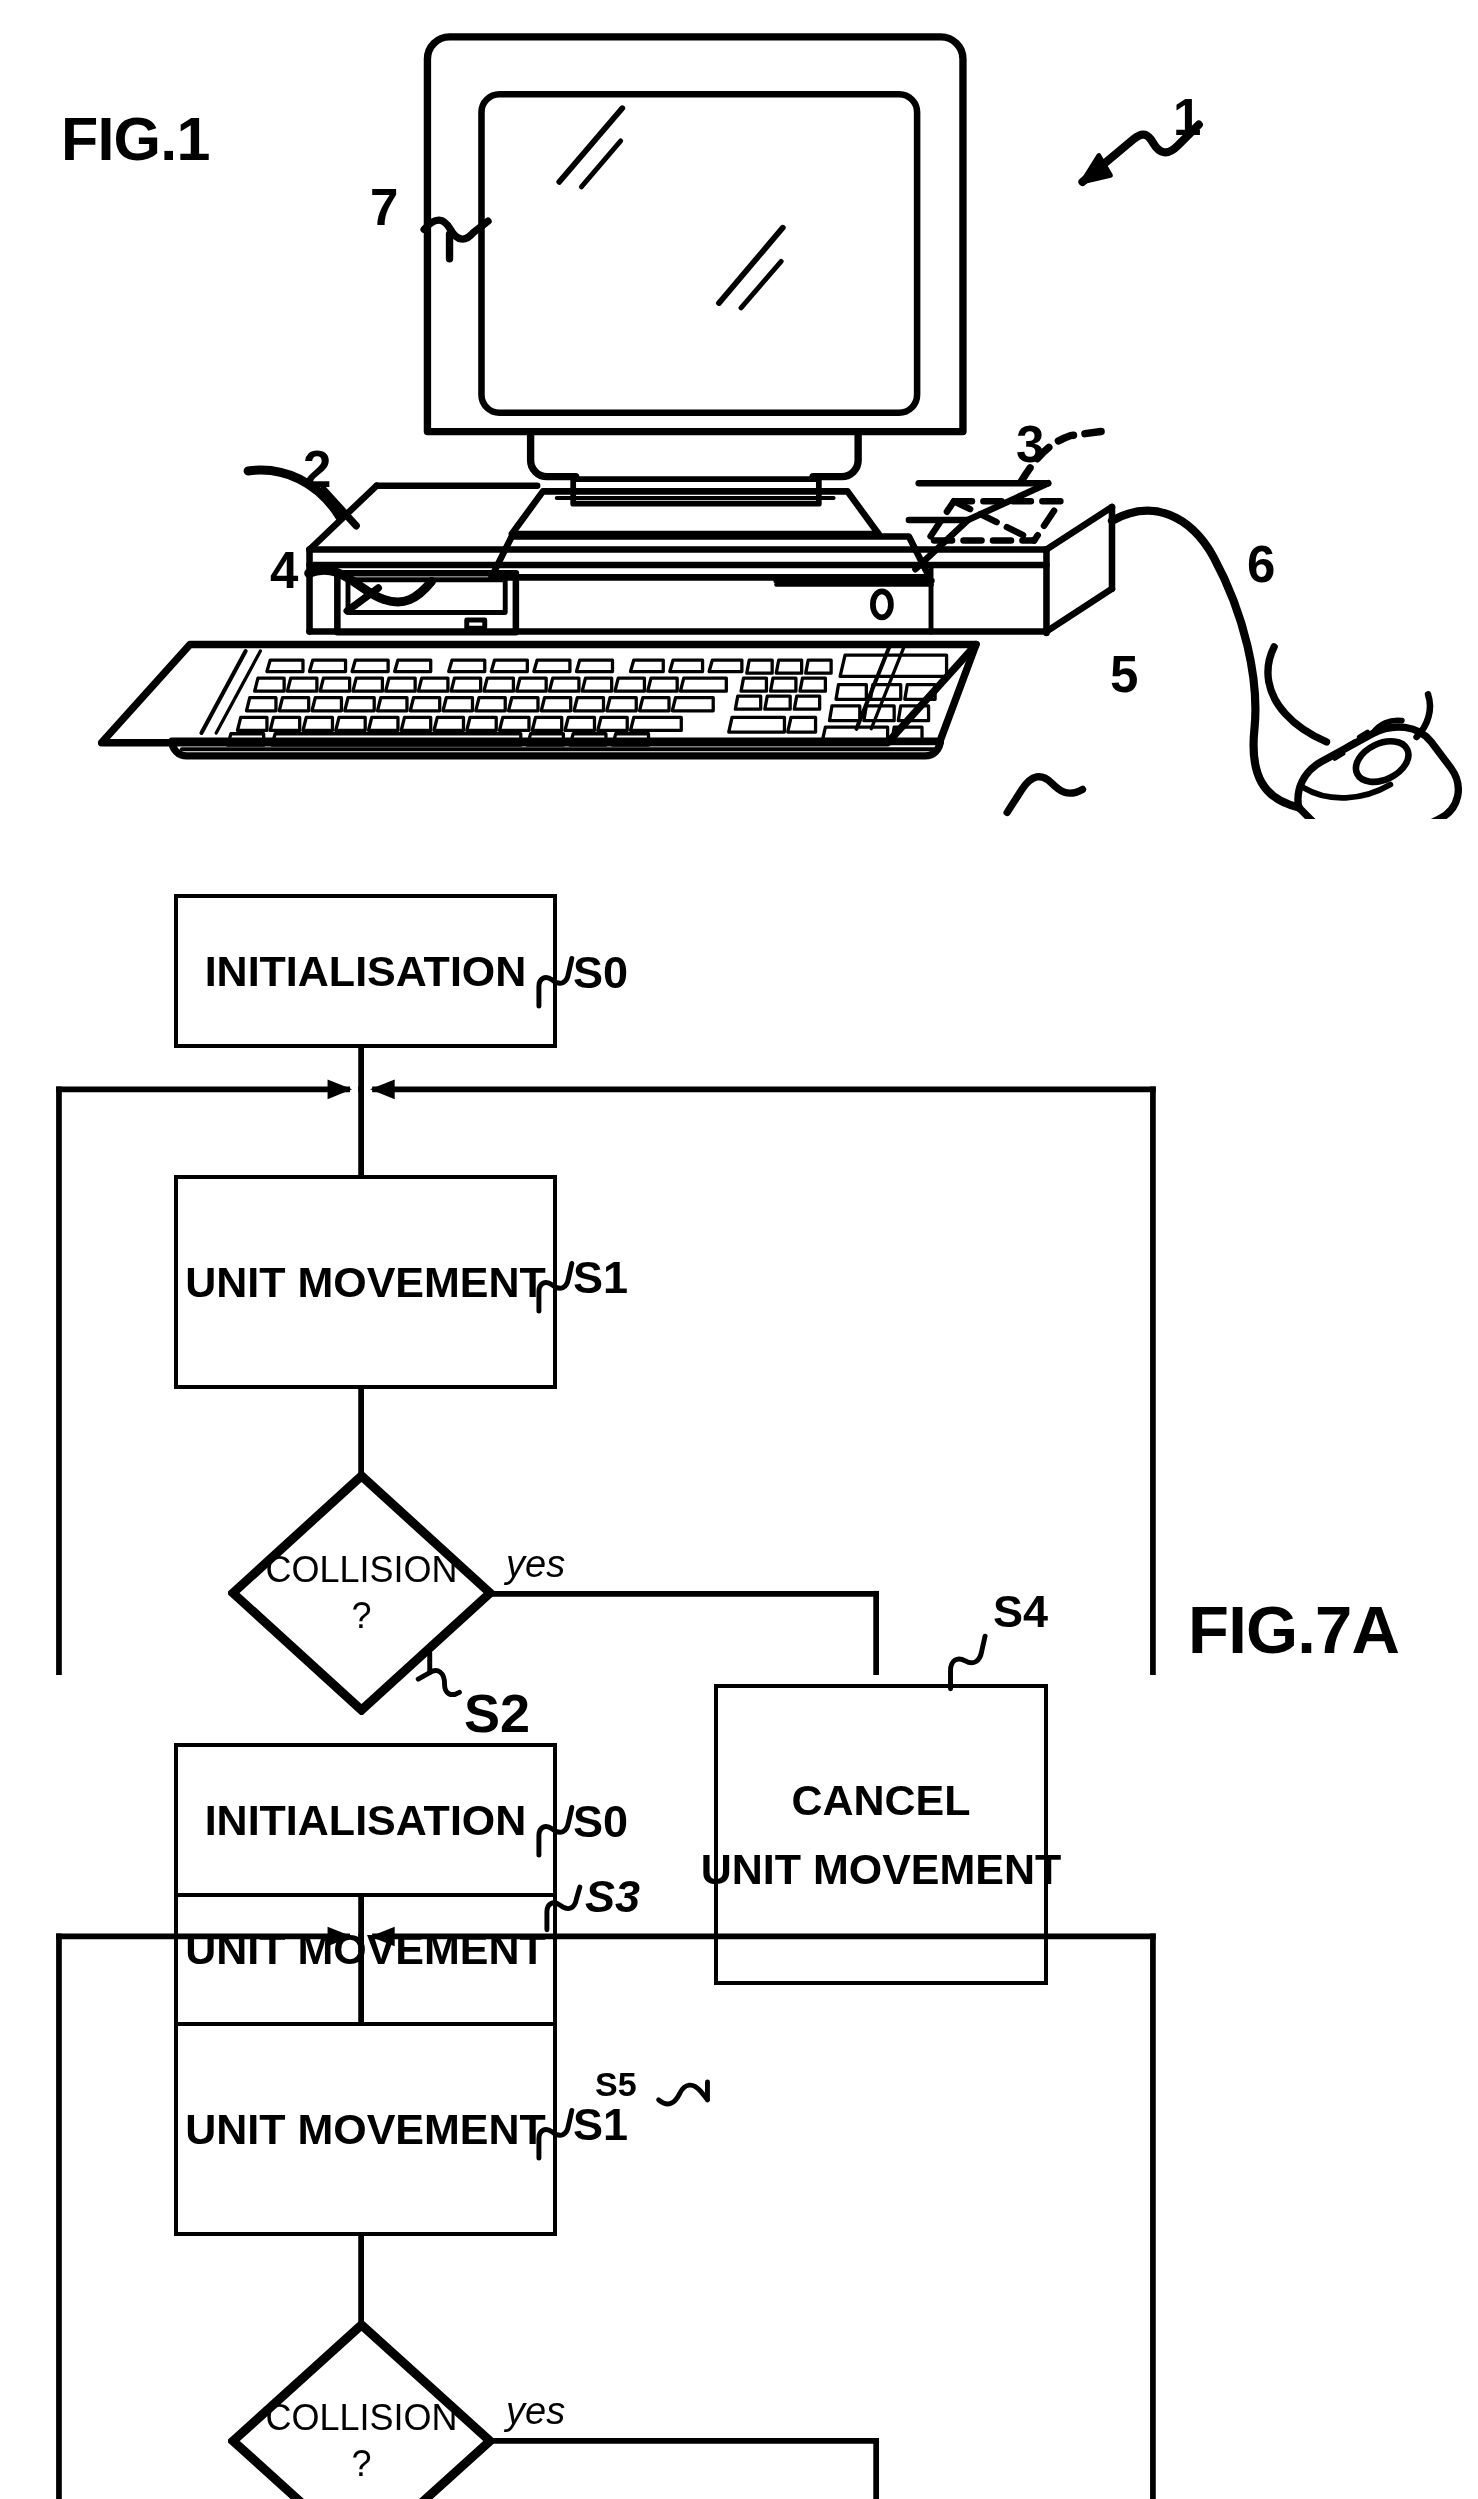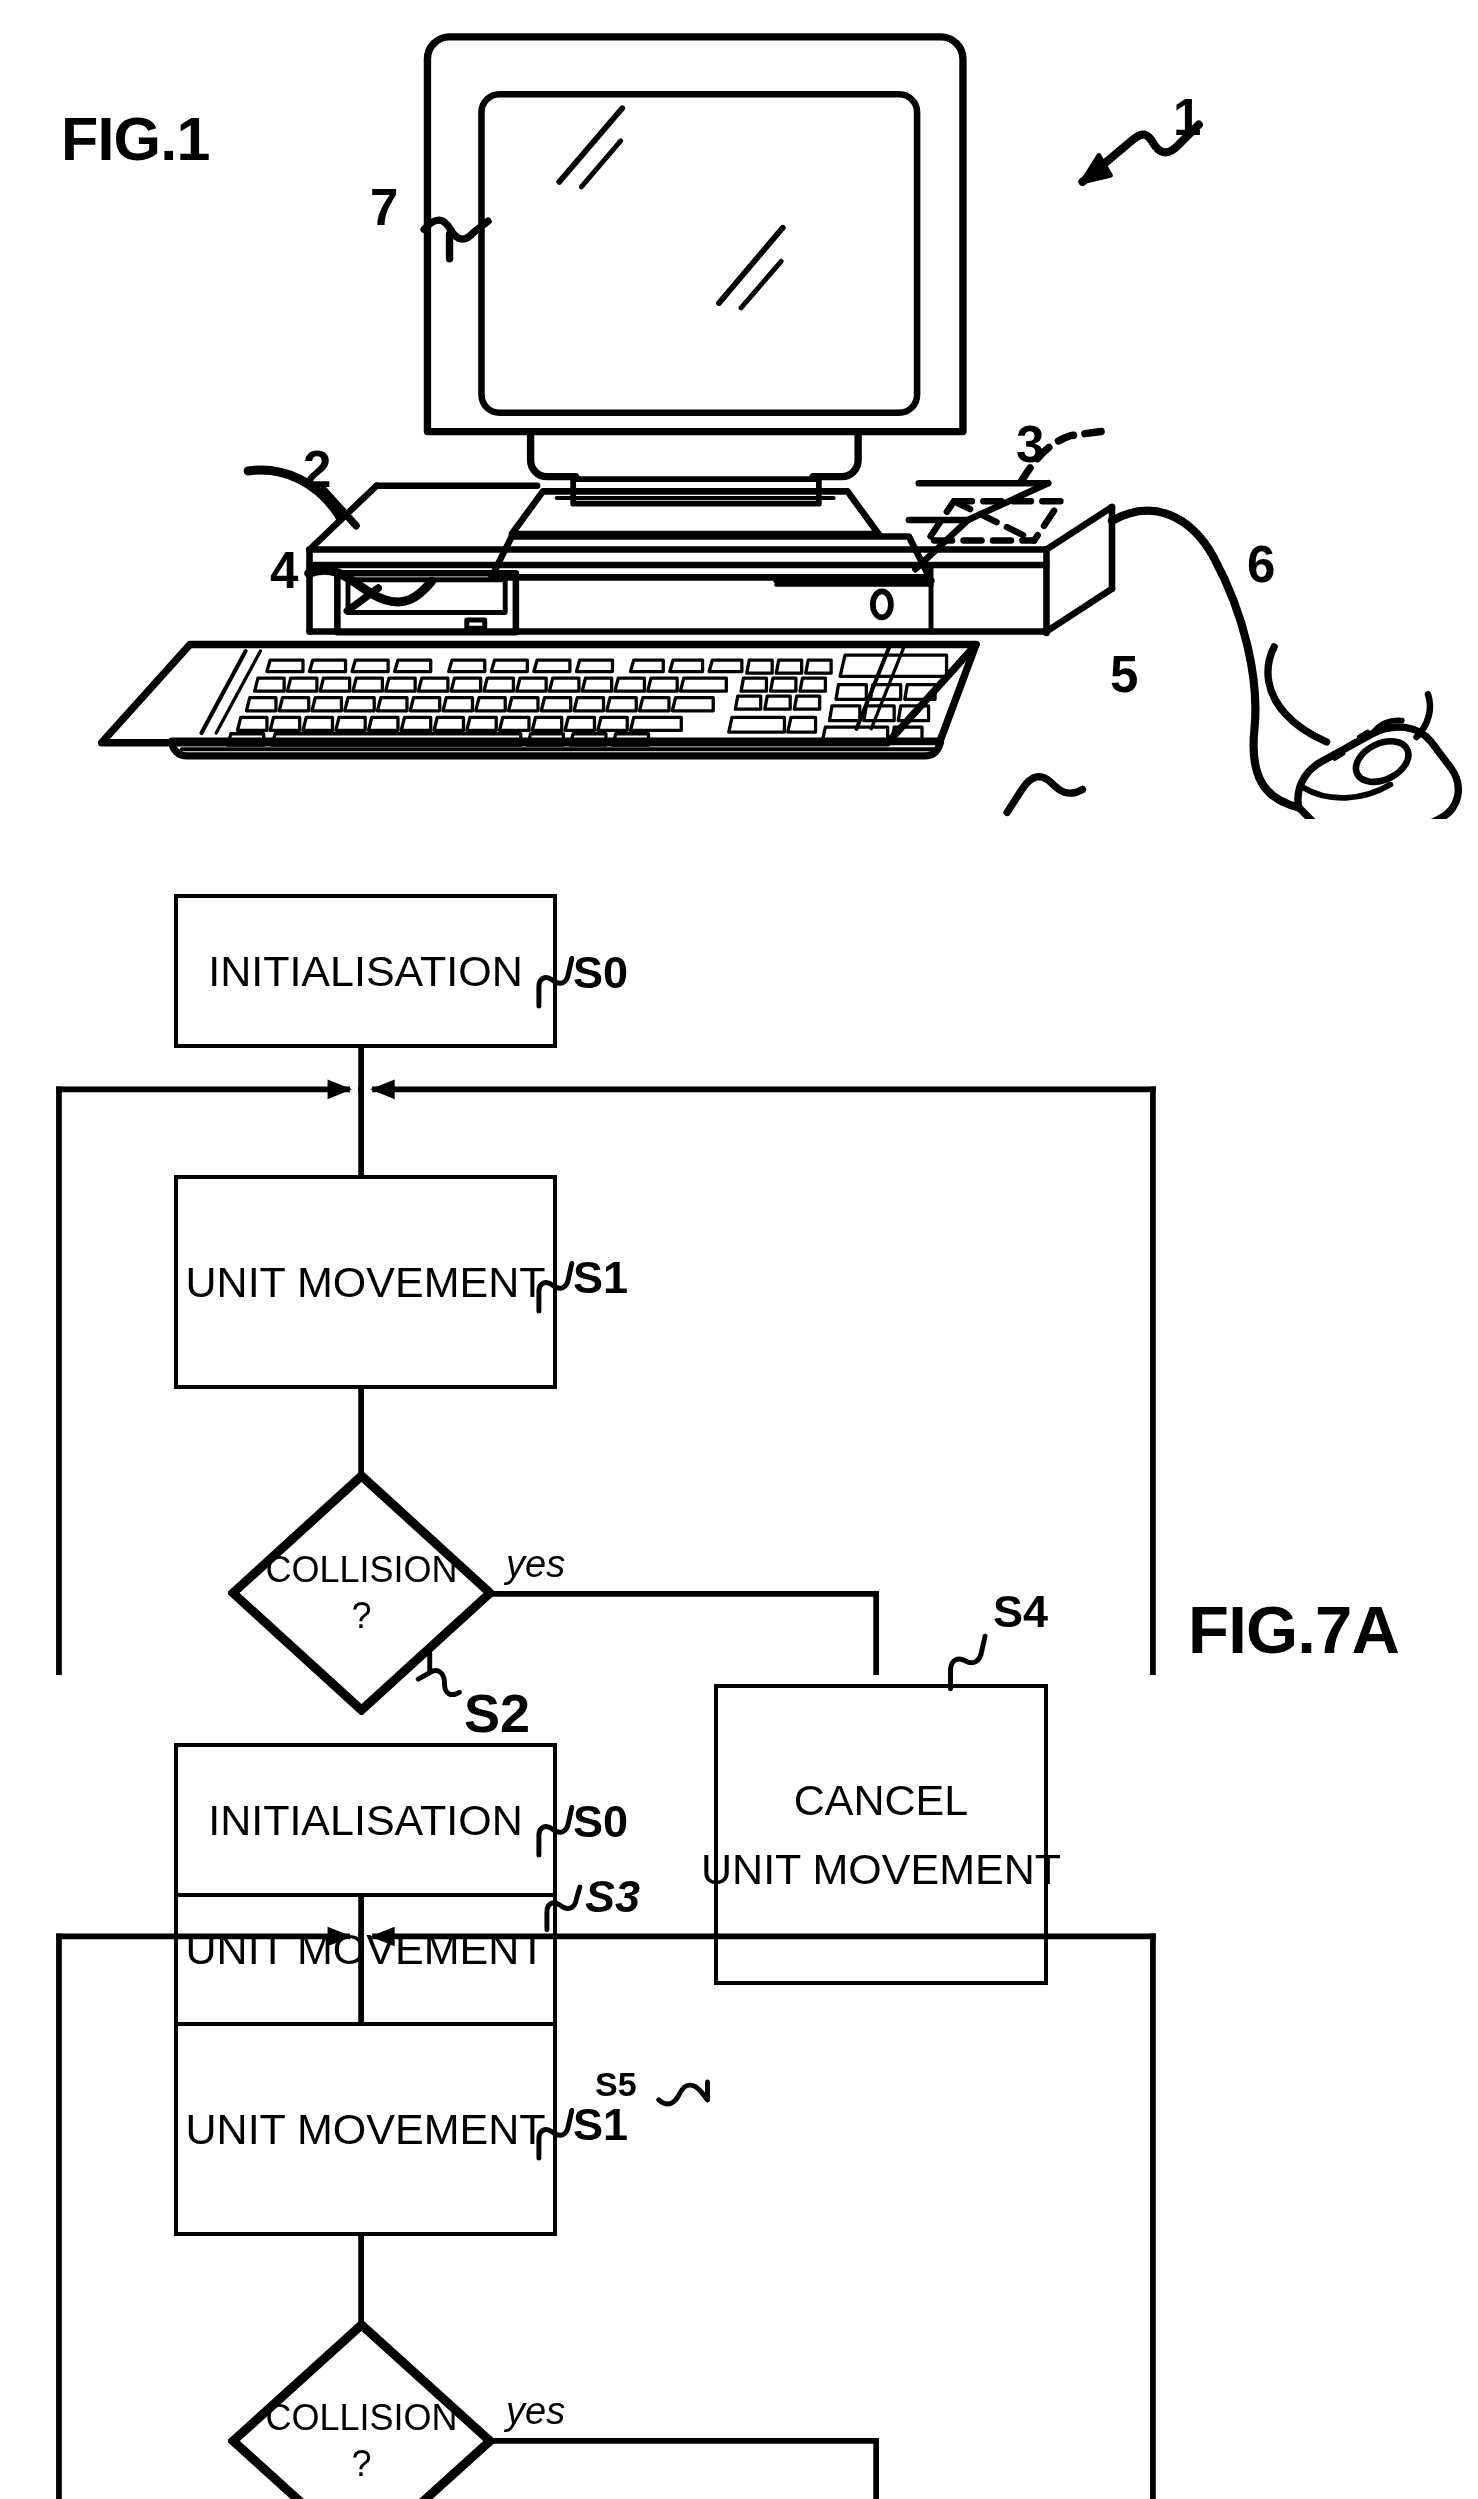--- a/index.html
+++ b/index.html
@@ -11,21 +11,21 @@
   .abs{position:absolute;}
   .fig-label{font-weight:700;letter-spacing:-0.8px;line-height:1;white-space:nowrap;}
   .ref-num{font-weight:700;line-height:1;white-space:nowrap;}
   .step-num{font-weight:700;line-height:1;white-space:nowrap;}
   .yesno{font-weight:400;line-height:1;white-space:nowrap;font-style:italic;}
 
   
   .fc-box{position:absolute;border:4.9px solid #000;background:#fff;
           display:flex;flex-direction:column;align-items:center;justify-content:center;
           text-align:center;font-weight:400;line-height:1.12;}
-  .fc-box span{display:block;white-space:nowrap;}
+  .fc-box span{display:block;white-space:nowrap;font-weight:bold;}
   .fc-diamond-wrap{position:absolute;}
   .fc-diamond-wrap svg{display:block;}
   .fc-diamond-text{position:absolute;left:0;top:0;width:100%;height:100%;
         display:flex;flex-direction:column;align-items:center;justify-content:center;
         pointer-events:none;}
   .fc-diamond-text .q{margin-top:3.3px;}
   svg.inlinesvg{display:block;}
 </style>
 </head>
 <body>

